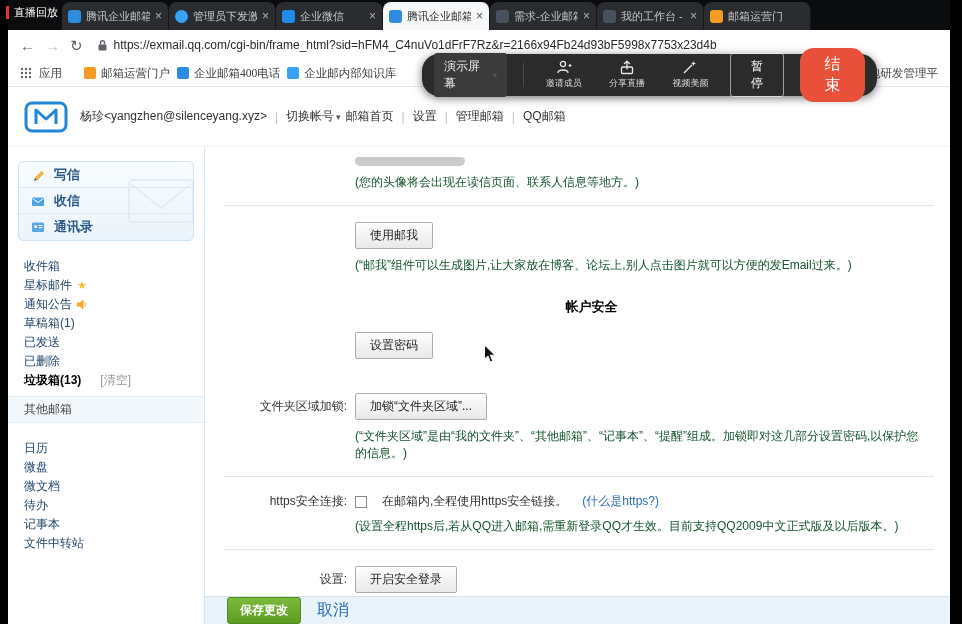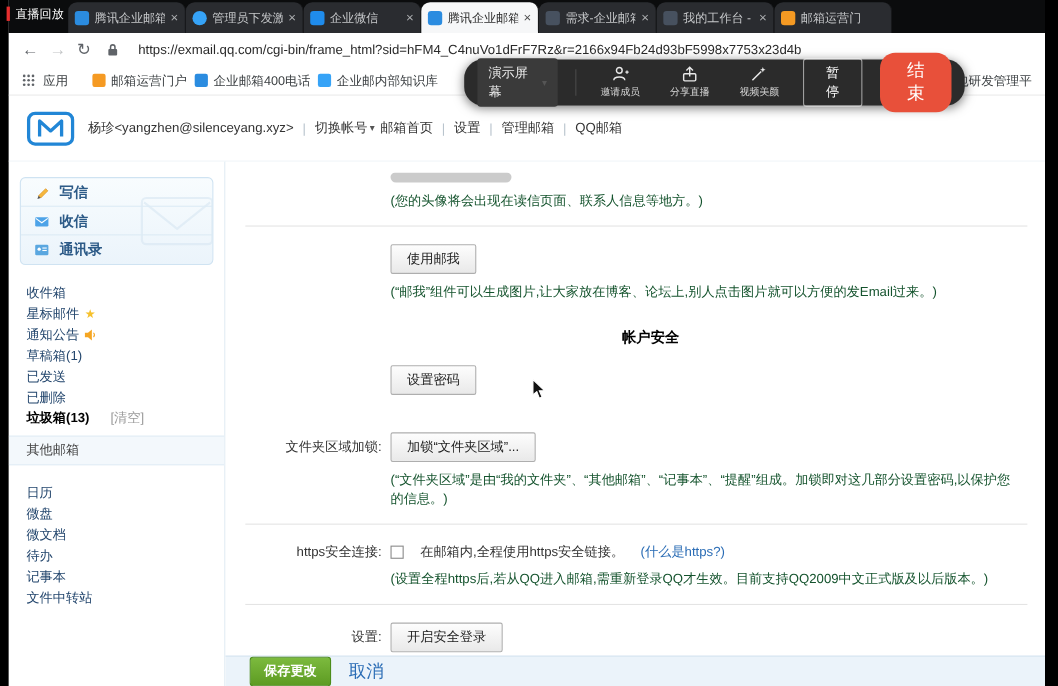--- a/index.html
+++ b/index.html
@@ -22,25 +22,25 @@
   .f-activation { background:#36a3f7; border-radius:50%; }
   .f-wecom { background:#1f8cec; }
   .f-tapd { background:#47515f; }
   .f-ops { background:#f59a23; }
   .tab-title { flex:1; overflow:hidden; white-space:nowrap; }
   .tab-close { flex:none; font-size:12px; line-height:1; opacity:.85; }
 
   .navbar { height:30px; background:#fff; display:flex; align-items:center; gap:10px; padding:0 12px; flex:none; }
   .nav-btn { font-size:15px; color:#5f6368; line-height:1; cursor:pointer; }
   .nav-btn.disabled { color:#c2c4c6; }
-  .addressbar { flex:1; height:22px; display:flex; align-items:center; gap:18px; padding:0 4px; overflow:hidden; }
+  .addressbar { flex:1; height:22px; display:flex; align-items:center; gap:6px; padding:0 4px; overflow:hidden; }
   .url { font-size:12px; color:#2a2a2a; white-space:nowrap; overflow:hidden; }
 
   .bookmarksbar { height:27px; background:#fff; display:flex; align-items:center; gap:7px; padding:0 12px; font-size:11.5px; color:#3c4043; border-bottom:1px solid #e6e6e6; flex:none; }
-  .bm { display:flex; align-items:center; gap:5px; cursor:pointer; white-space:nowrap; }
+  .bm { display:flex; align-items:center; gap:5px; cursor:pointer; white-space:nowrap;font-family:Liberation Serif, serif; }
   .bm-fav { width:12px; height:12px; border-radius:2px; flex:none; }
   .bm-right { margin-left:auto; overflow:hidden; }
   .bm-gap { width:8px; }
 
   
   .mail-header { height:60px; background:#fff; display:flex; align-items:center; gap:12px; padding:0 16px; border-bottom:1px solid #eef3f7; flex:none; }
   .header-lines { display:flex; flex-direction:row; gap:5px; font-size:12px; color:#333; }
   .account-line { display:flex; align-items:center; gap:8px; }
   .hdr-sep { color:#b9c4cd; }
   .switch { color:#333; cursor:pointer; display:flex; align-items:center; gap:2px; }

